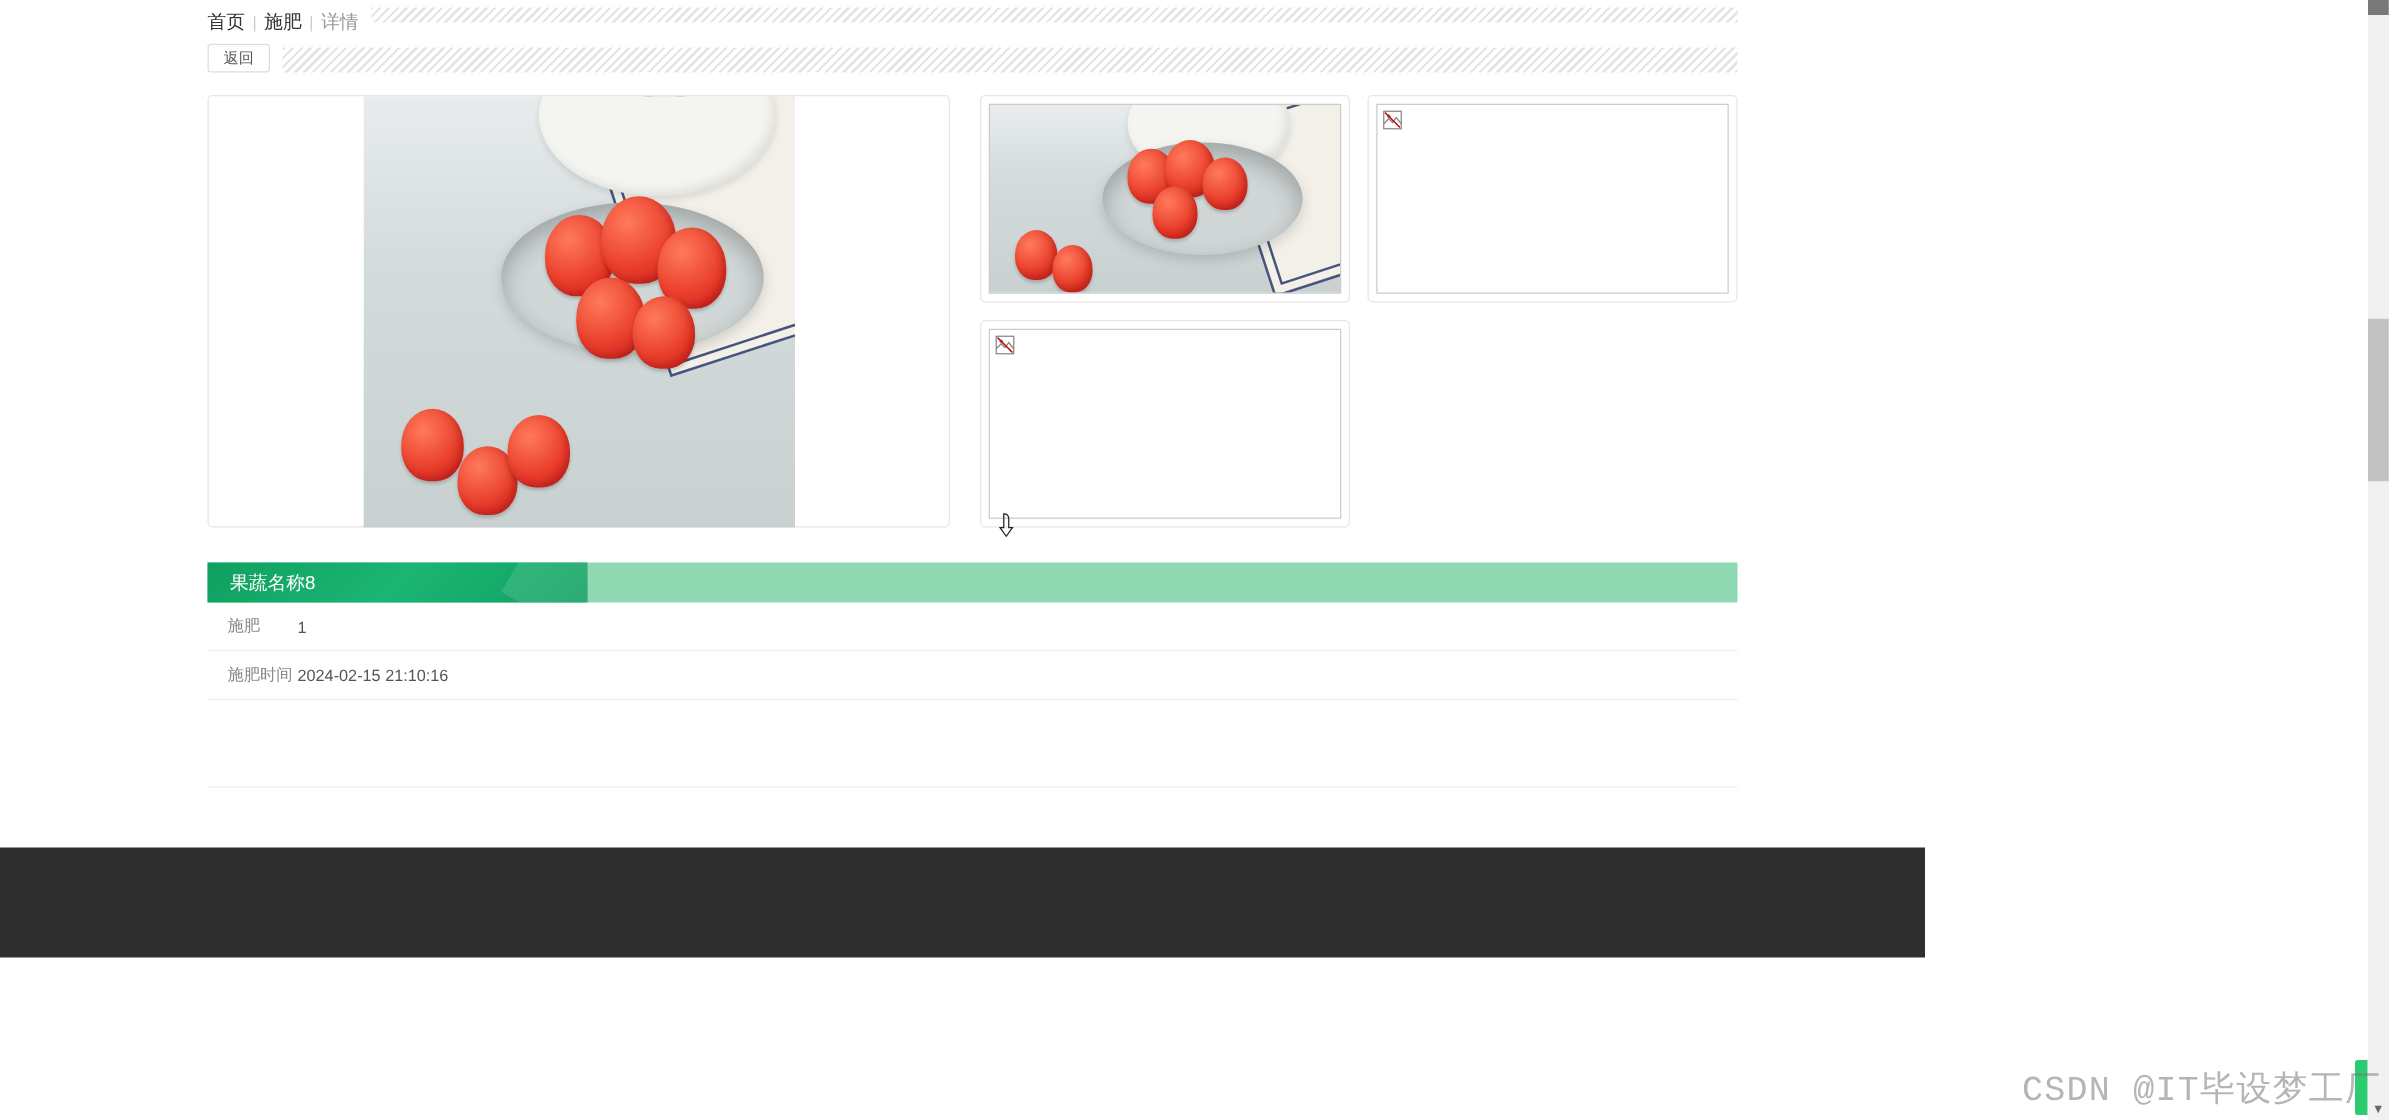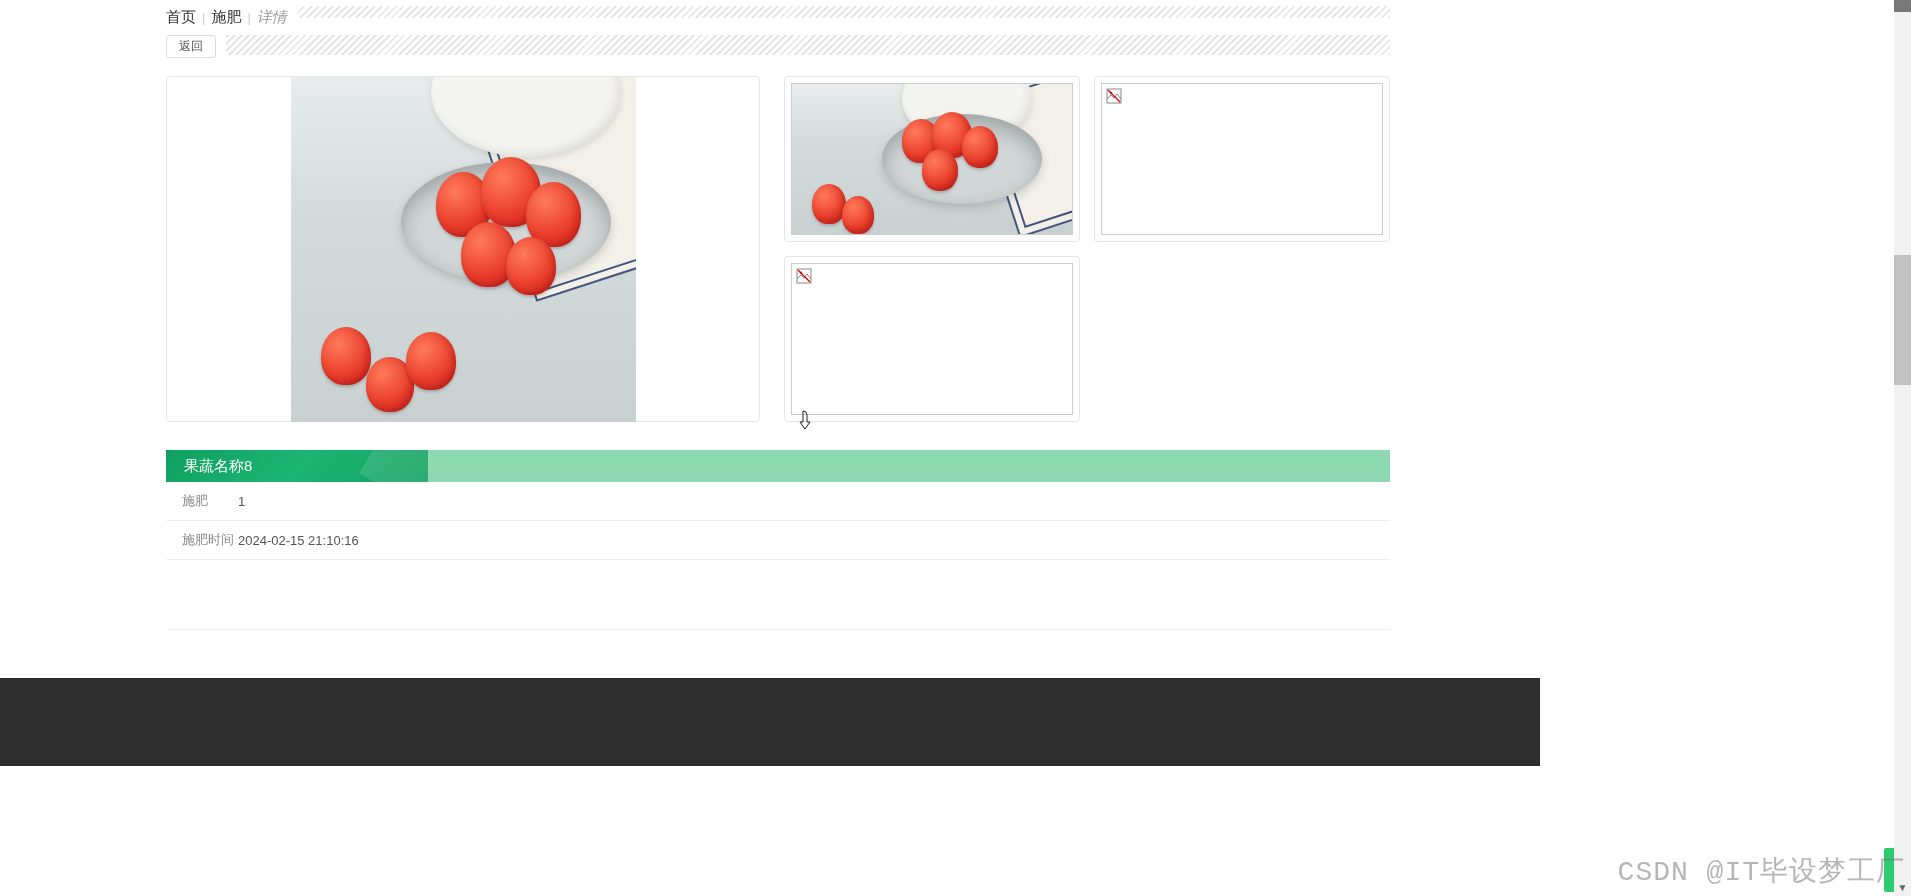--- a/index.html
+++ b/index.html
@@ -28,34 +28,34 @@
     color: #333;
     margin-bottom: 6px;
     padding: 2px 0;
   }
   .breadcrumb span.sep {
     color: #ccc;
     margin: 0 6px;
     font-size: 13px;
   }
   .breadcrumb .bc-link { color: #333; cursor: pointer; }
-  .breadcrumb .bc-current { color: #999; font-style: italic; }
+  .breadcrumb .bc-current { color: #999; }
   .hatch-bg {
     flex: 1;
     height: 12px;
     background: repeating-linear-gradient(-45deg, #e5e5e5 0 2px, #fff 2px 5px);
     margin-left: 10px;
   }
   .breadcrumb-row {
     display: flex;
   }
 
   .back-row {
     display: flex;
-    align-items: flex-start;
+    align-items: flex-end;
     margin-bottom: 18px;
   }
   .back-btn {
     border: 1px solid #ddd;
     background: #fff;
     padding: 2px 12px;
     font-size: 12px;
     color: #555;
     cursor: pointer;
     border-radius: 3px;
@@ -177,21 +177,21 @@
   }
   .title-bar .label-block {
     height: 100%;
     background: linear-gradient(135deg, #0fa060 0%, #1cb573 50%, #0fa060 100%);
     position: relative;
     display: flex;
     align-items: center;
     padding: 0 18px;
     color: #fff;
     font-size: 15px;
-    width: 262px;
+    width: 304px;
     overflow: hidden;
   }
   .title-bar .label-block::after {
     content:'';
     position:absolute;
     right:-30px; top:-10px;
     width:90px;height:60px;
     background: rgba(255,255,255,0.12);
     transform: rotate(30deg);
   }

